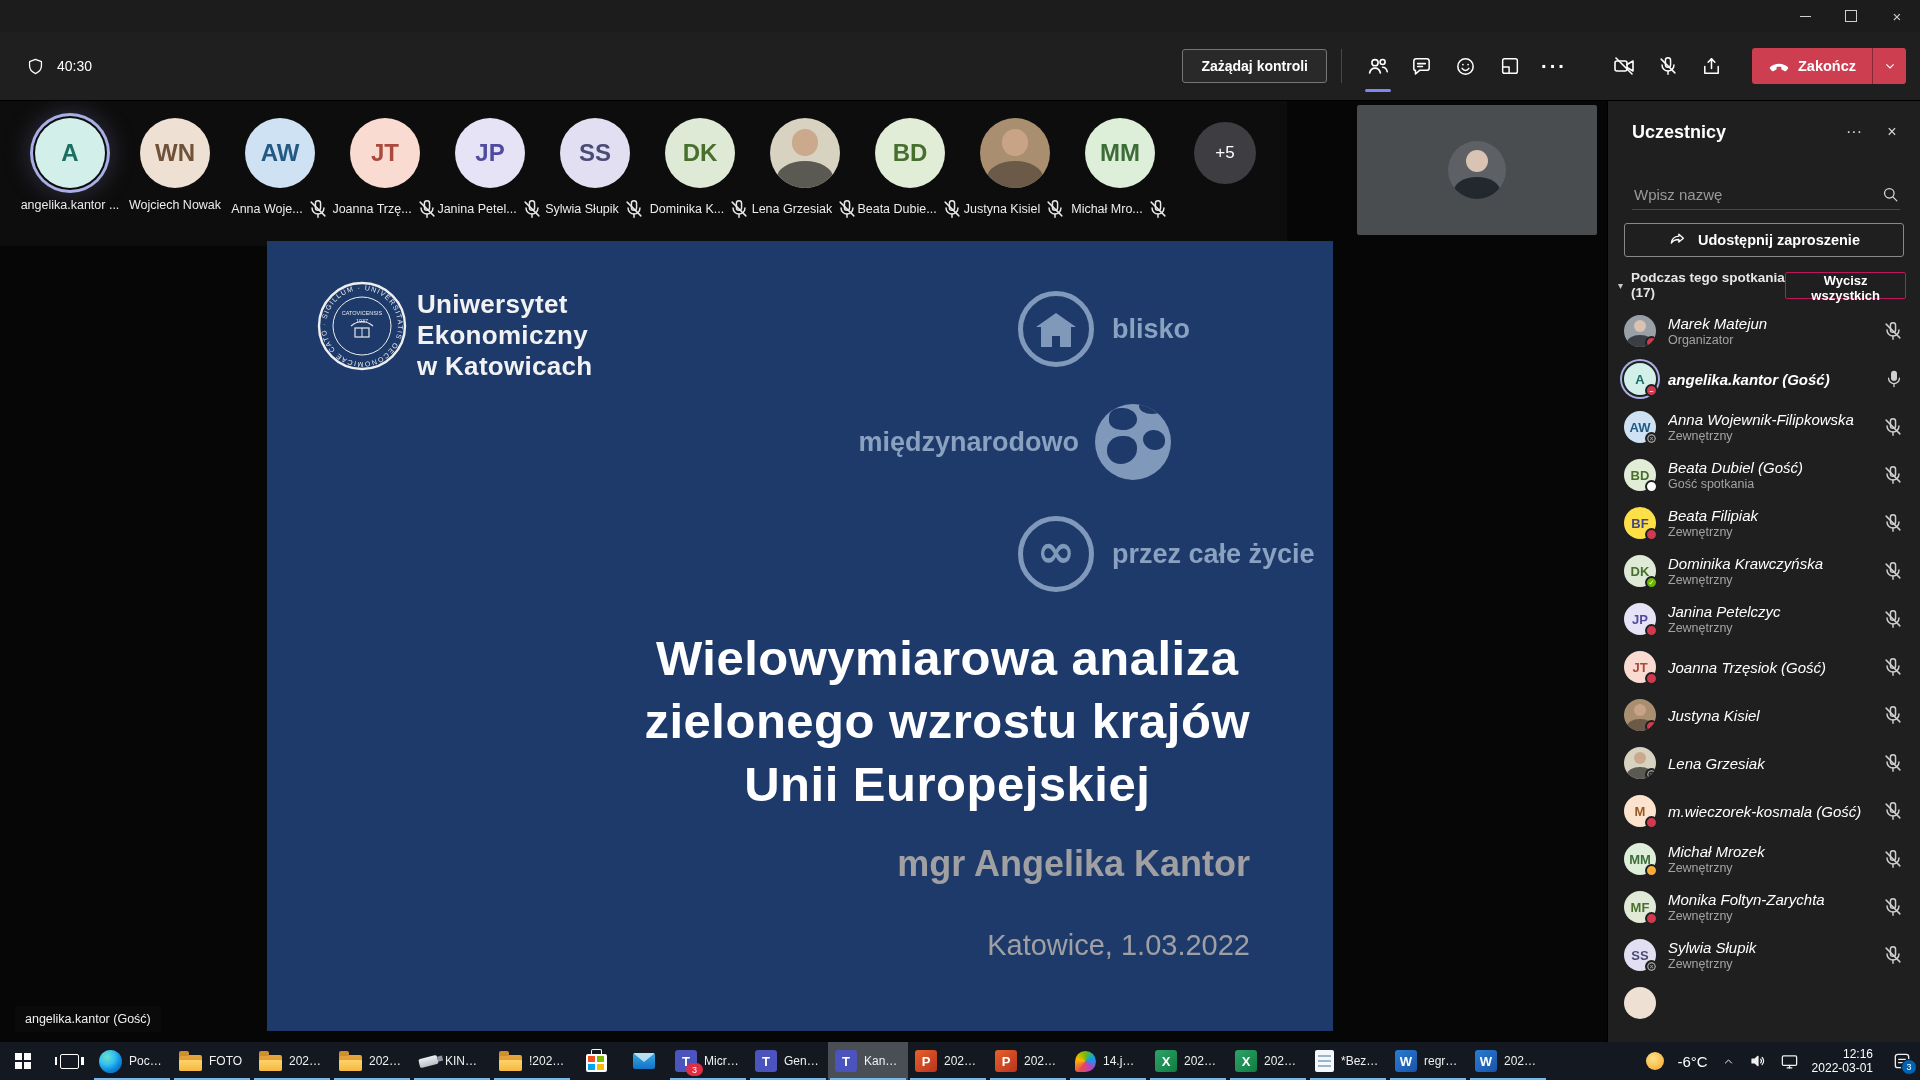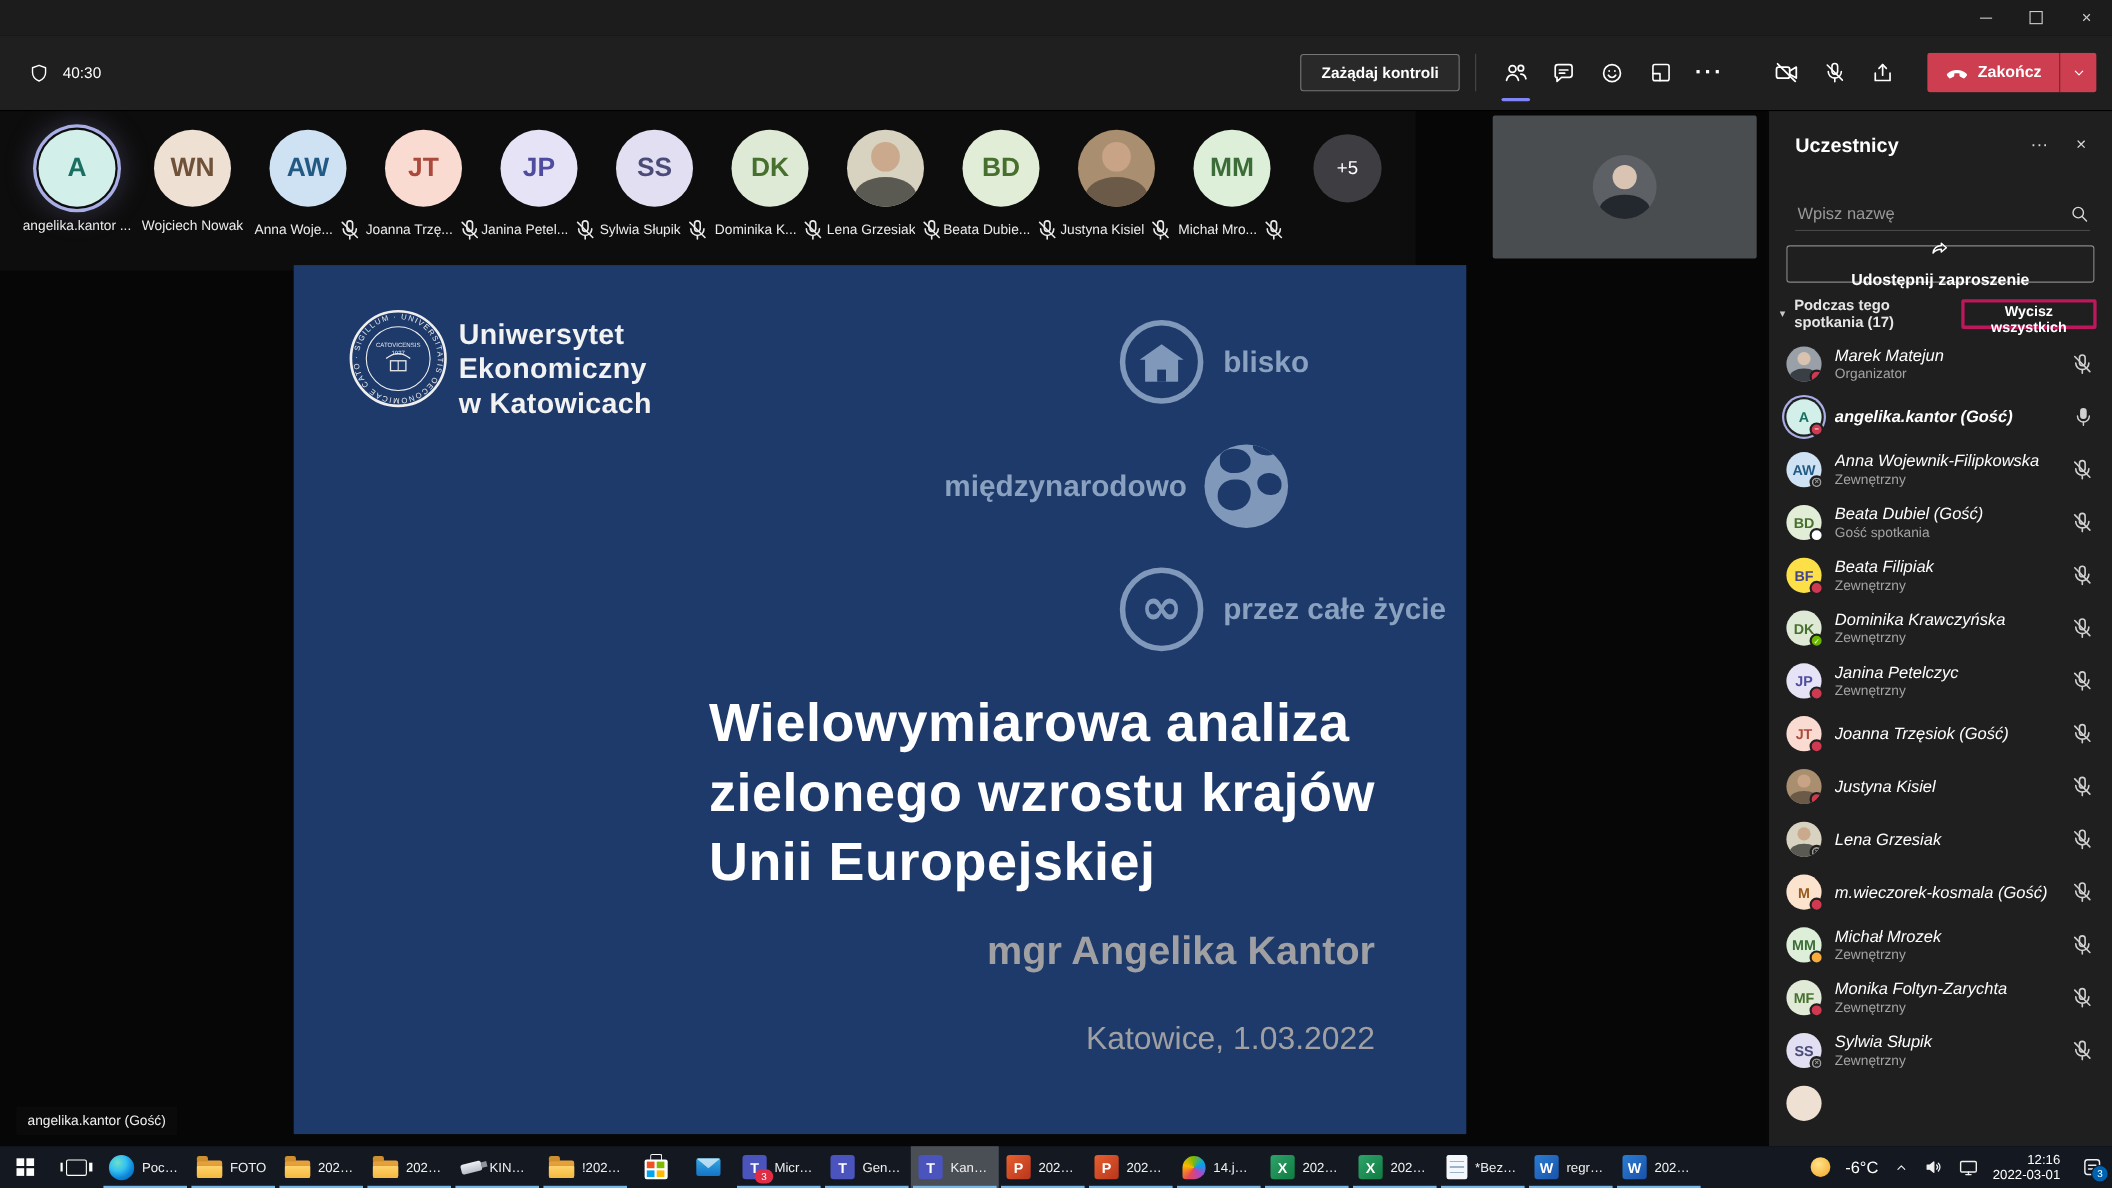--- a/index.html
+++ b/index.html
@@ -65,41 +65,41 @@
   .house-roof{position:absolute;top:0;left:0;width:0;height:0;border-left:20px solid transparent;border-right:20px solid transparent;border-bottom:14px solid var(--steel);}
   .house-body{position:absolute;top:13px;left:5px;width:30px;height:21px;background:var(--steel);}
   .house-door{position:absolute;bottom:0;left:16px;width:8px;height:11px;background:#1d3a6b;}
   .globe{position:absolute;box-sizing:border-box;width:76px;height:76px;border-radius:50%;background:var(--steel);overflow:hidden;}
   .globe i{position:absolute;background:#1d3a6b;display:block;}
   .g1{left:14px;top:4px;width:28px;height:22px;border-radius:45% 60% 55% 50%;}
   .g2{left:12px;top:32px;width:30px;height:28px;border-radius:55% 45% 60% 50%;}
   .g3{left:48px;top:26px;width:22px;height:20px;border-radius:50% 55% 45% 60%;}
   .g4{left:44px;top:-6px;width:26px;height:16px;border-radius:50%;}
   .inf{font-family:"DejaVu Sans",sans-serif;font-size:46px;font-weight:bold;color:var(--steel);line-height:60px;margin-top:-6px;}
-  .s-title{position:absolute;right:83px;top:386px;text-align:left;font-size:49px;line-height:63px;font-weight:bold;color:#fff;letter-spacing:.5px;}
+  .s-title{position:absolute;right:83px;top:386px;text-align:center;font-size:49px;line-height:63px;font-weight:bold;color:#fff;letter-spacing:.5px;}
   .s-author{position:absolute;right:83px;top:602px;font-size:36px;font-weight:bold;color:#a0a0a3;}
   .s-date{position:absolute;right:83px;top:688px;font-size:29px;color:#a0a0a3;}
   .stage-name{position:absolute;left:15px;bottom:10px;height:26px;line-height:26px;padding:0 10px;background:rgba(12,12,12,.85);
               font-size:12.5px;color:#f0f0f0;}
   
   .panel{width:312px;flex:none;position:relative;background:#1f1f1f;border-left:1px solid #000;overflow:hidden;}
   .p-header{position:absolute;top:16px;left:24px;right:12px;display:flex;align-items:center;}
   .p-title{font-size:18px;font-weight:bold;color:#fff;}
   .p-hicons{margin-left:auto;display:flex;align-items:center;gap:6px;}
   .p-hbtn{width:32px;height:30px;background:none;border:none;color:#d8d8d8;font-size:16px;display:flex;align-items:center;justify-content:center;font-family:inherit;}
   .p-search{position:absolute;top:78px;left:24px;right:20px;height:30px;display:flex;align-items:center;border-bottom:1px solid #474747;}
   .p-search input{flex:1;background:transparent;border:none;outline:none;color:#e8e8e8;font-size:15px;font-family:inherit;}
   .p-search input::placeholder{color:#999;}
   .p-search .icon{color:#d8d8d8;}
   .p-invite{position:absolute;top:122px;left:16px;right:16px;height:34px;background:transparent;border:1px solid #8a8886;border-radius:3px;
-            color:#fff;font-size:14.5px;font-weight:bold;font-family:inherit;display:flex;align-items:center;justify-content:center;gap:10px;flex-direction:column;}
+            color:#fff;font-size:14.5px;font-weight:bold;font-family:inherit;display:flex;align-items:center;justify-content:center;gap:10px;}
   .p-section{position:absolute;top:170px;left:10px;right:14px;height:28px;display:flex;align-items:center;}
   .caret{color:#c8c8c8;font-size:10px;margin-right:8px;}
   .p-section-label{font-size:13.5px;font-weight:bold;color:#e6e6e6;}
-  .muteall{margin-left:auto;height:27px;padding:0 10px;background:transparent;border:3px solid #be185d;border-radius:2px;
+  .muteall{margin-left:auto;height:27px;padding:0 10px;background:transparent;border:1px solid #be185d;border-radius:2px;
            color:#fff;font-size:13px;font-weight:bold;font-family:inherit;}
   .plist{position:absolute;top:206px;left:0;right:0;bottom:0;overflow:hidden;}
   .prow{height:48px;display:flex;align-items:center;padding:0 16px 0 16px;}
   .l-av{width:32px;height:32px;font-size:13px;}
   .ring-list{box-shadow:0 0 0 2px #1f1f1f,0 0 0 4px #a9aee6;}
   .ptext{margin-left:12px;flex:1;min-width:0;}
   .pname{font-size:15px;color:#fff;white-space:nowrap;overflow:hidden;text-overflow:ellipsis;font-style:italic;}
   .pname.bold{font-weight:bold;}
   .psub{font-size:12.5px;color:#a3a3a3;margin-top:1px;white-space:nowrap;overflow:hidden;text-overflow:ellipsis;}
   .pmic{margin-left:8px;color:#d0d0d0;flex:none;display:flex;background:none;border:none;padding:0;}

